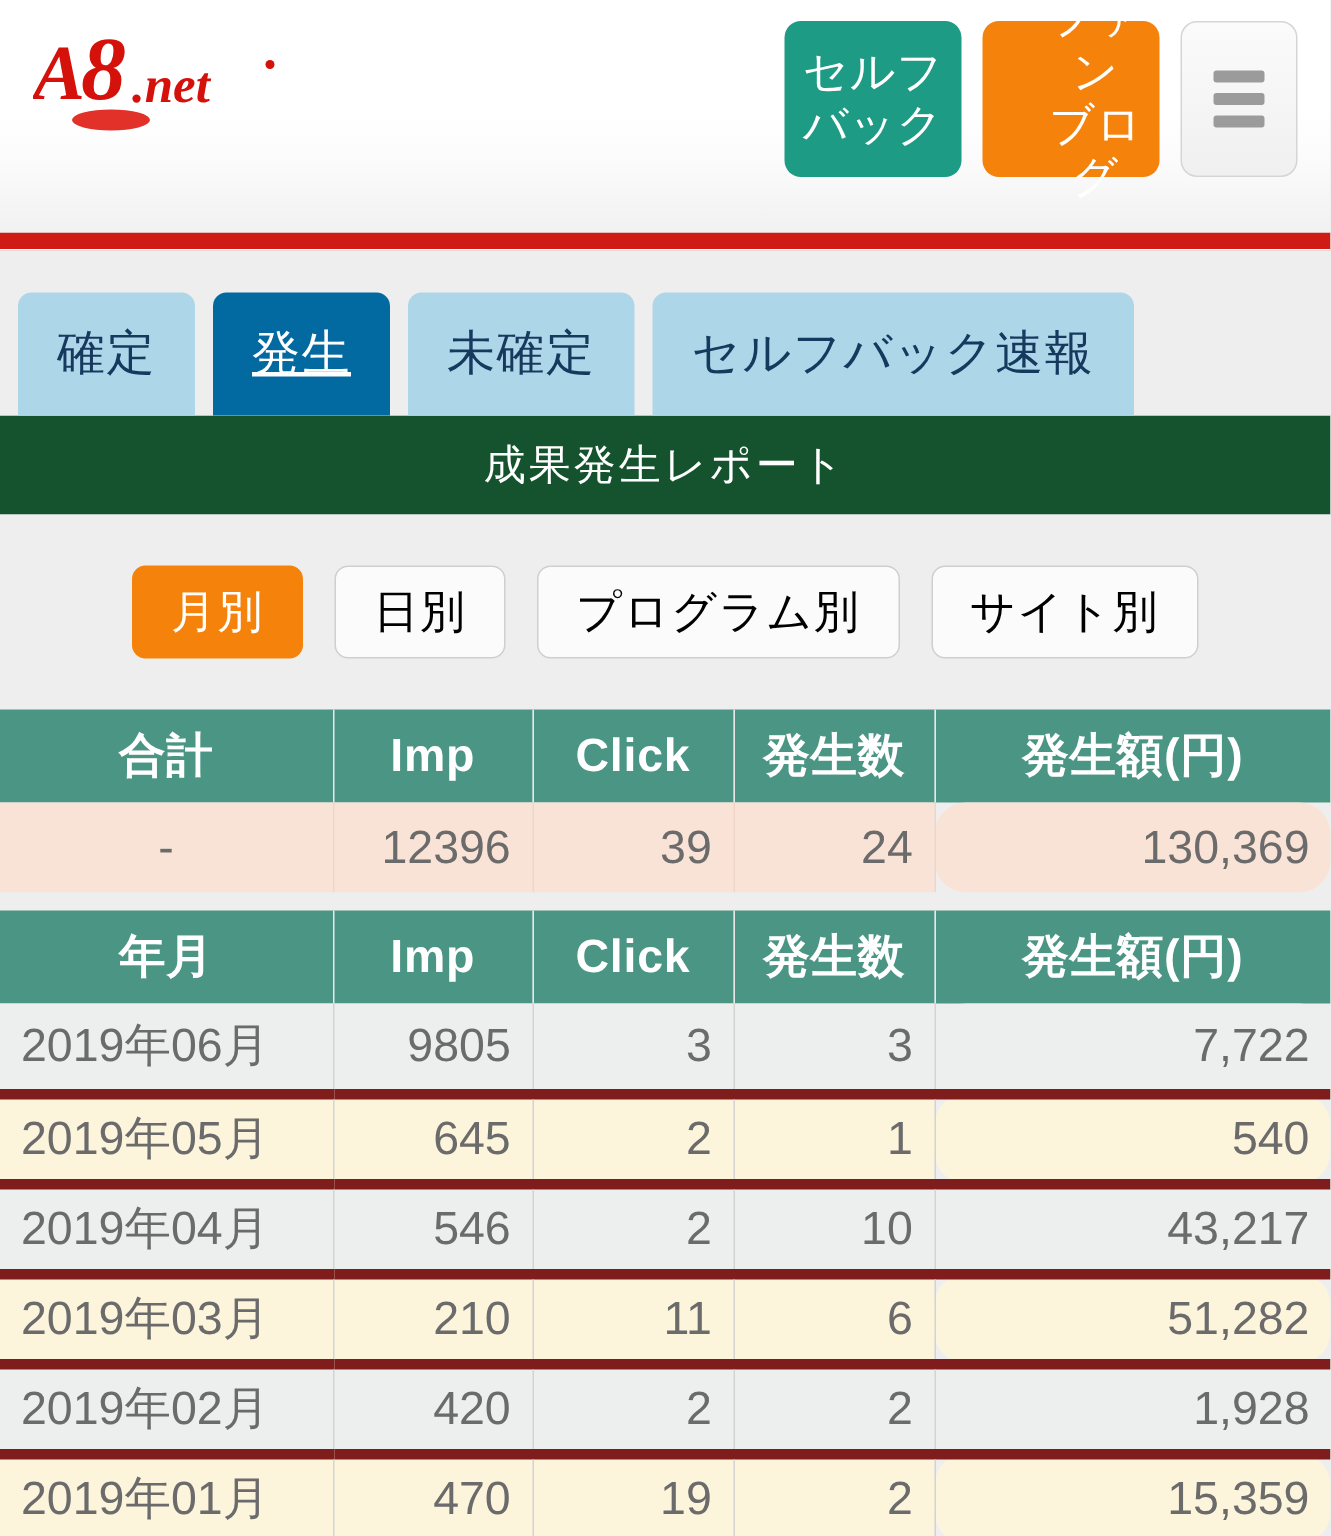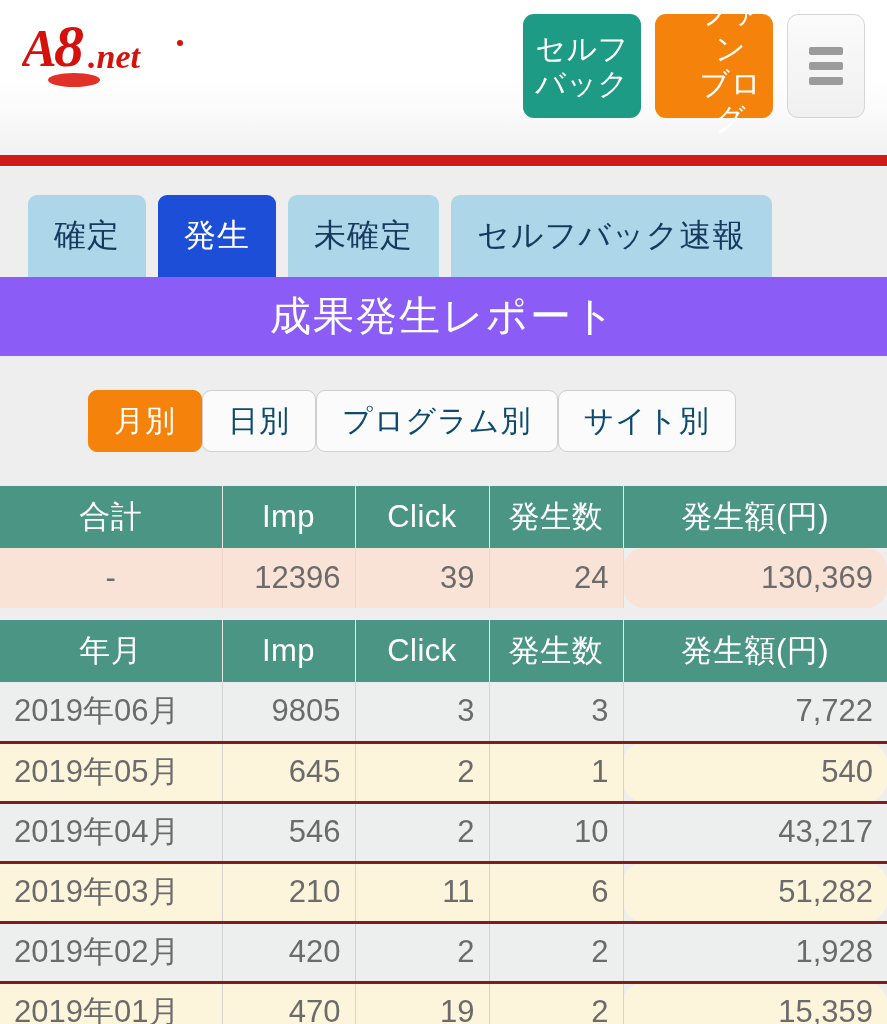--- a/index.html
+++ b/index.html
@@ -100,75 +100,77 @@
     background: #eeeeee;
     padding: 14px 0 0 0;
     height: 110px;
     position: relative;
   }
 
   .tabs {
     display: flex;
     align-items: flex-end;
     gap: 12px;
-    padding-left: 28px;
+    padding-left: 12px;
     height: 96px;
   }
 
   .tab {
     height: 82px;
     border-radius: 9px 9px 0 0;
     background: #aed6e9;
     color: #16395e;
     font-size: 32px;
     display: flex;
     align-items: center;
     justify-content: center;
     padding: 0 26px;
     cursor: pointer;
     letter-spacing: 1px;
   }
 
   .tab.active {
-    background: #1d4ed8;
-    color: #ffffff;
+    background: #0369a1;
+    color: #ffffff;
+    text-decoration: underline;
   }
 
   .report-title {
-    height: 79px;
-    background: #8b5cf6;
-    color: #ffffff;
-    font-size: 41px;
+    height: 66px;
+    background: #14532d;
+    color: #ffffff;
+    font-size: 28px;
     display: flex;
     align-items: center;
     justify-content: center;
     letter-spacing: 2px;
   }
 
   
   .filters {
     background: #eeeeee;
     height: 130px;
     display: flex;
     align-items: center;
+    gap: 21px;
     padding-left: 88px;
   }
 
   .fbtn {
     height: 62px;
     border-radius: 9px;
     font-size: 30px;
     display: flex;
     align-items: center;
     justify-content: center;
     padding: 0 25px;
     cursor: pointer;
     background: #fbfbfb;
     border: 1px solid #cfcfcf;
-    color: #0c4a6e;
+    color: #000000;
     letter-spacing: 1px;
   }
 
   .fbtn.active {
     background: #f5820b;
     border-color: #f5820b;
     color: #ffffff;
   }
 
   
@@ -181,35 +183,35 @@
 
   .tbl col.c-label { width: 222px; }
   .tbl col.c-imp   { width: 133px; }
   .tbl col.c-click { width: 134px; }
   .tbl col.c-cnt   { width: 134px; }
   .tbl col.c-amt   { width: 264px; }
 
   .tbl th {
     background: #4b9585;
     color: #ffffff;
-    font-weight: normal;
+    font-weight: bold;
     height: 62px;
     text-align: center;
     border-right: 1px solid #e8e8e8;
     letter-spacing: 0.5px;
   }
   .tbl th:last-child { border-right: none; }
 
   .tbl td {
     height: 60px;
     color: #6b6b6b;
     text-align: right;
     padding-right: 14px;
     border-right: 1px solid #d3d3d3;
-    border-bottom: 3px solid #7f1d1d;
+    border-bottom: 7px solid #7f1d1d;
   }
   .tbl td:last-child { border-right: none; border-radius: 21px; }
 
   .summary-table td {
     background: #f9e3d6;
     border-bottom: none;
     border-right: 1px solid #efd5c6;
   }
   .summary-table td.lbl {
     text-align: center;

